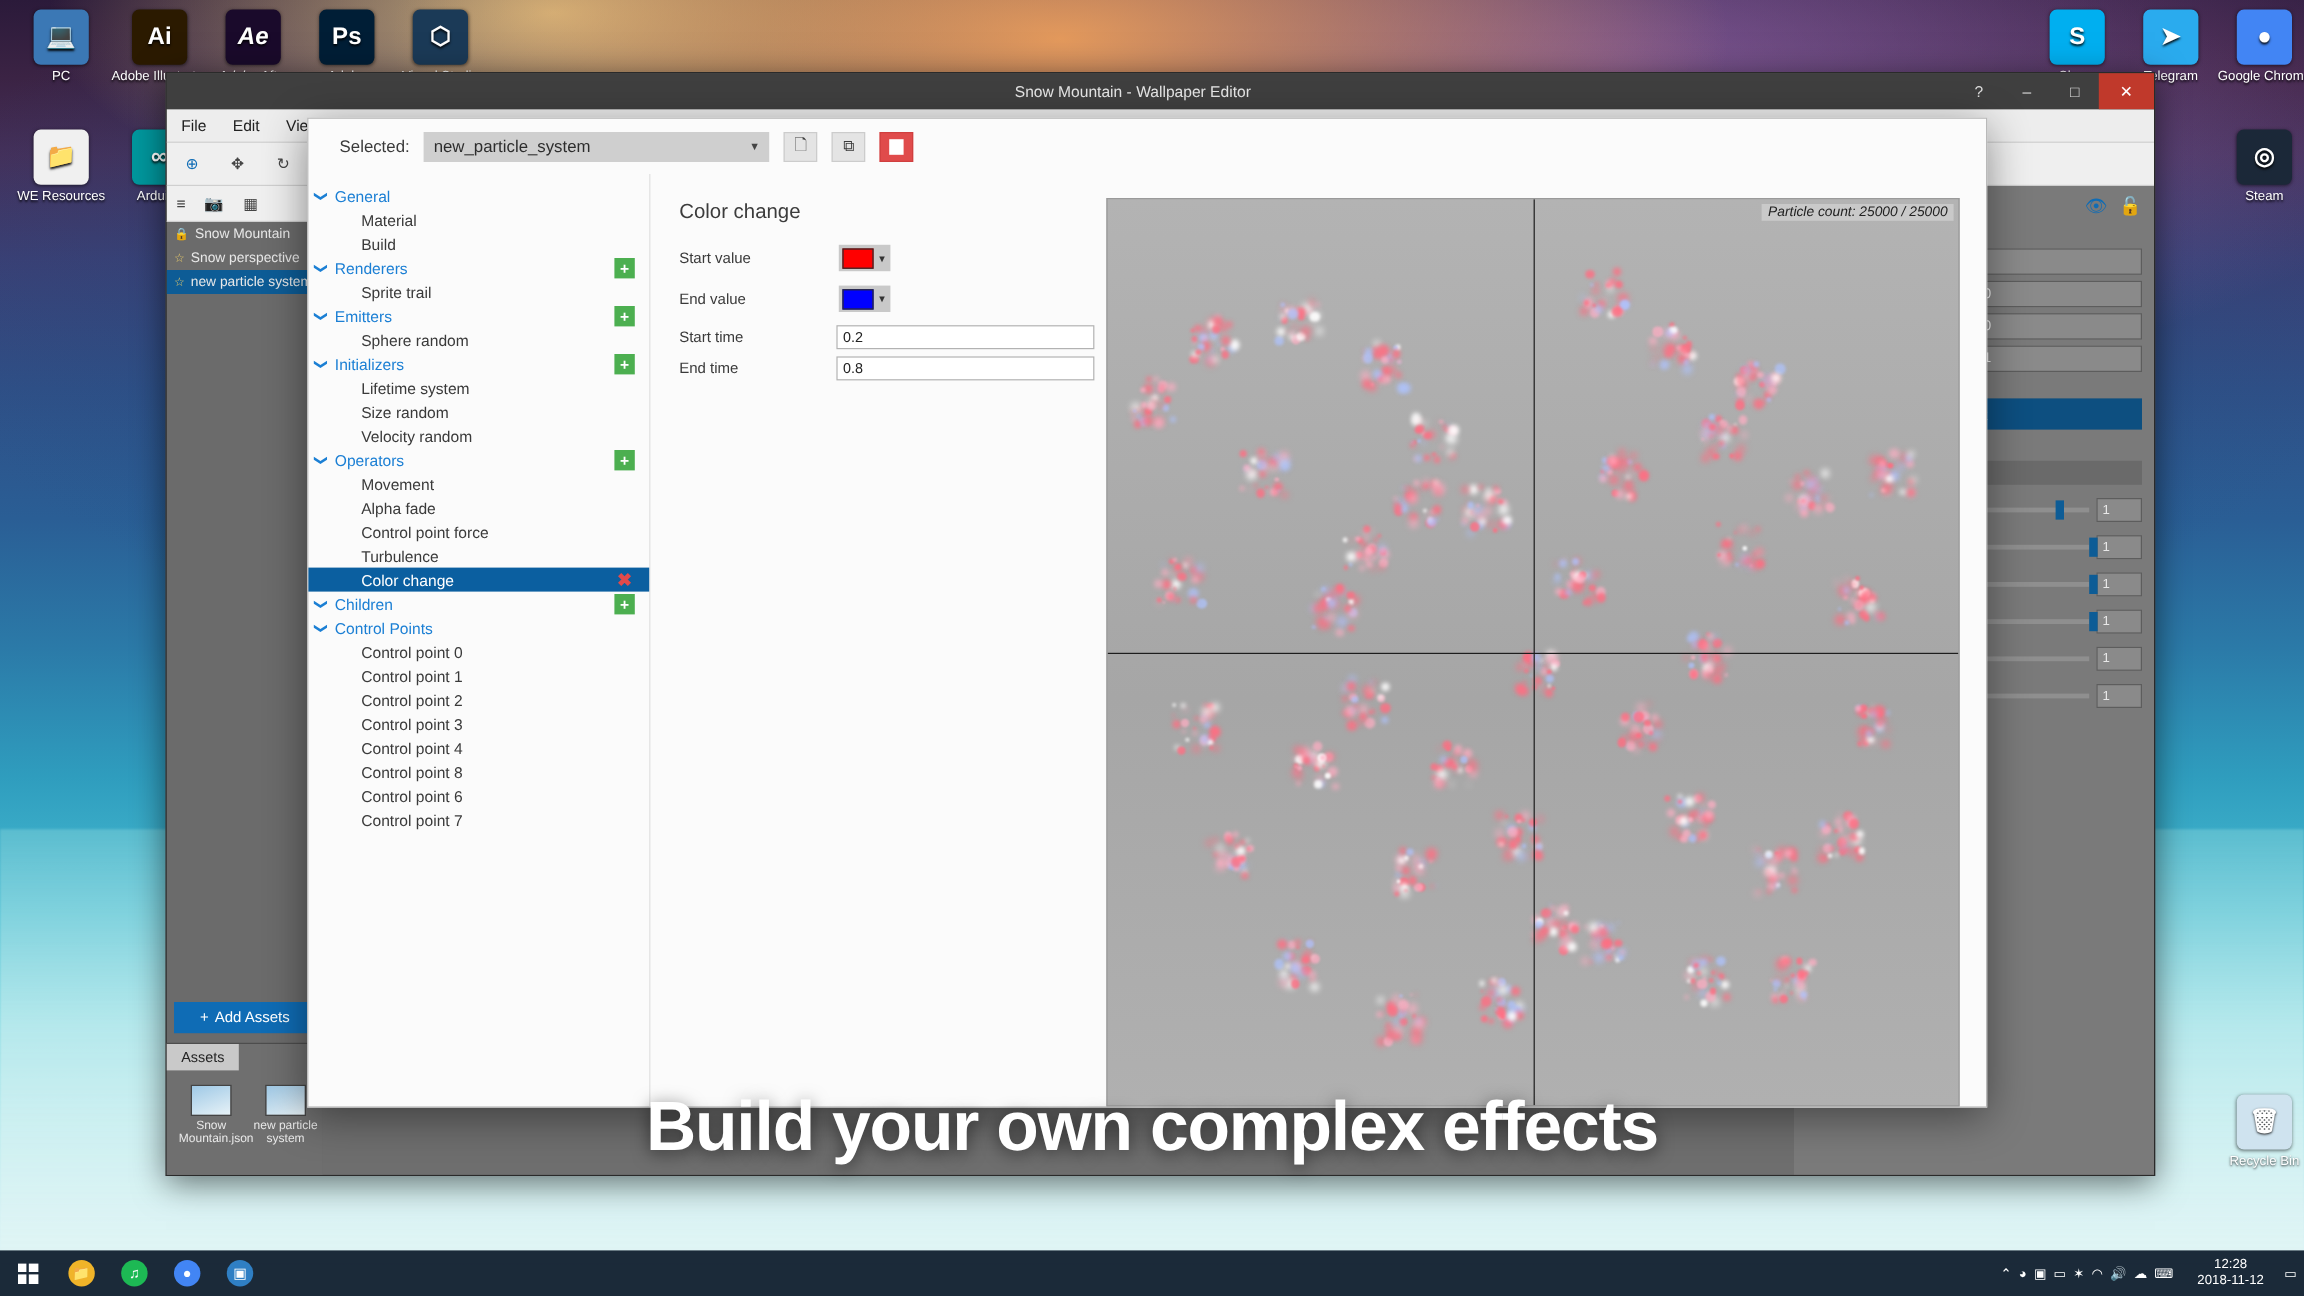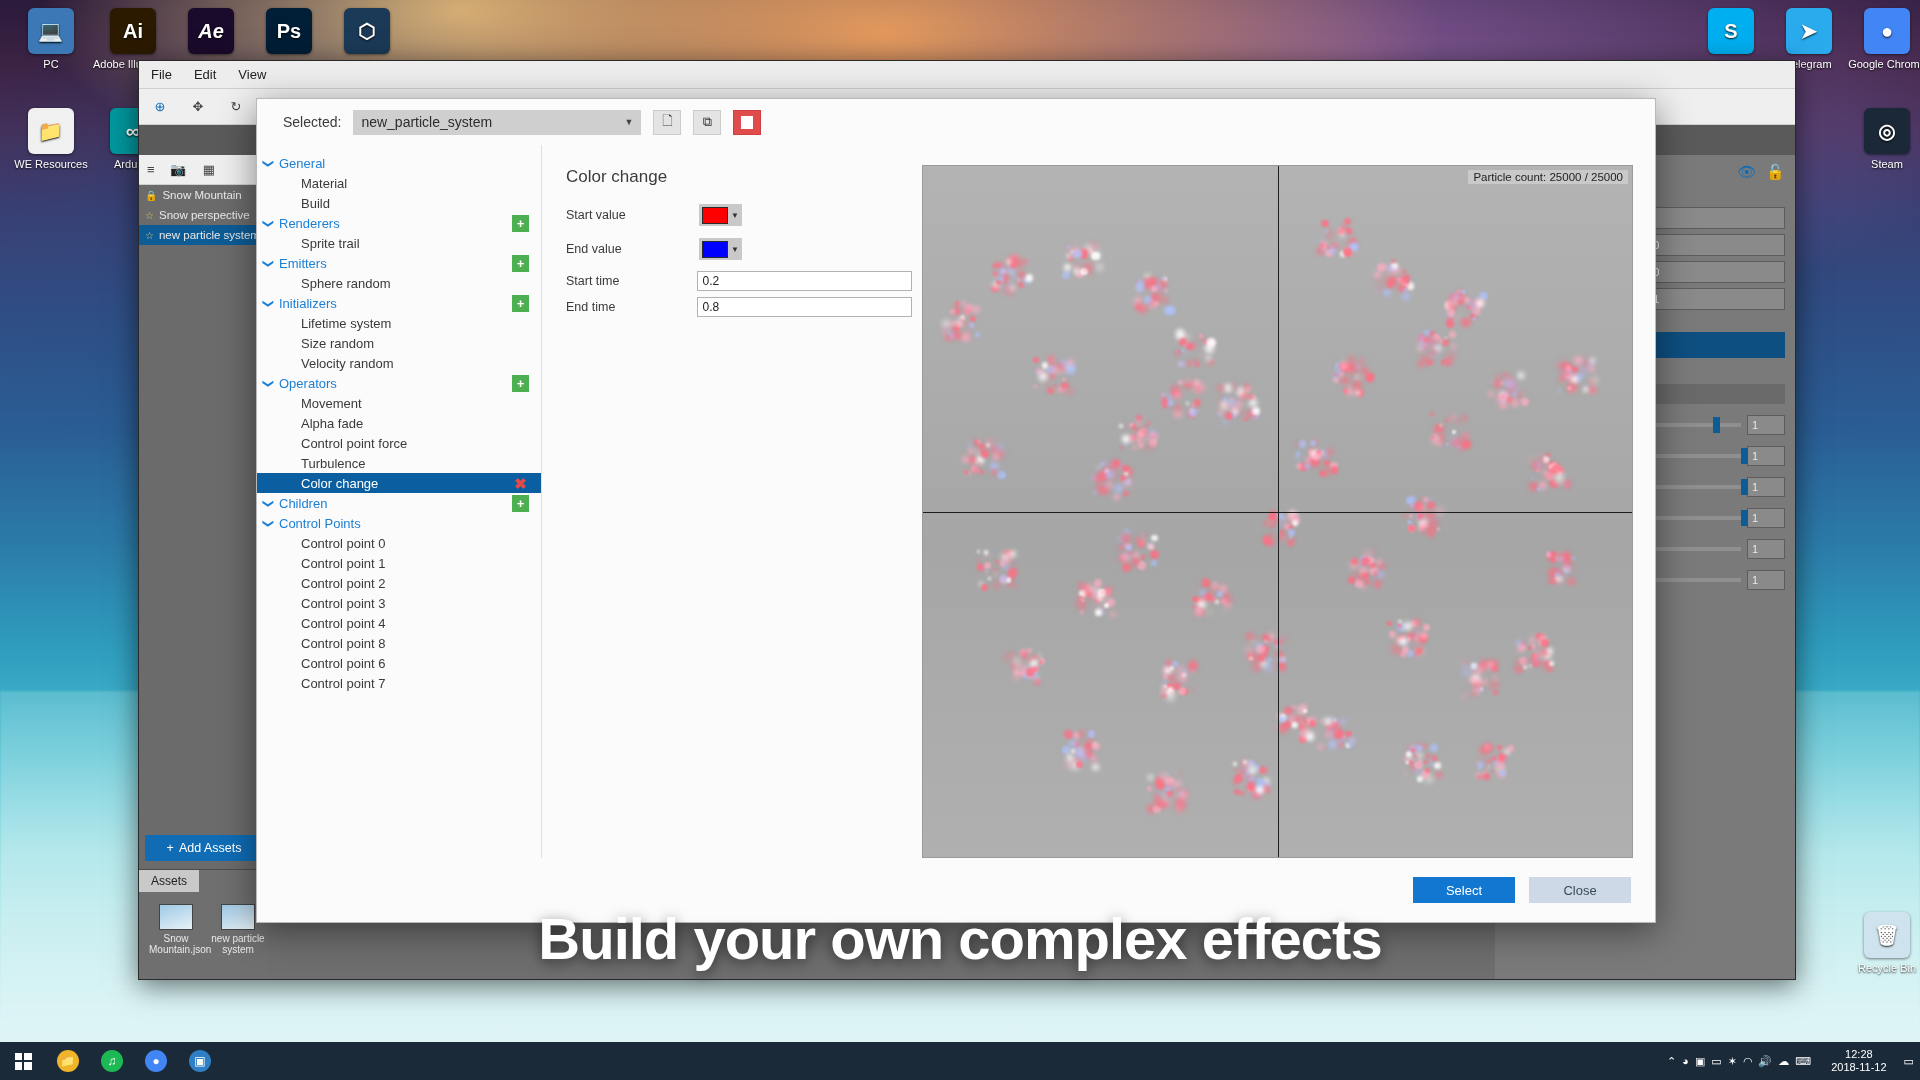--- a/index.html
+++ b/index.html
@@ -217,21 +217,21 @@
   }
   .swatch { width: 26px; height: 17px; border: 1px solid #2a2a2a; }
   .swatch-wrap .caret { font-size: 8px; color: #333; }
   .tinput {
     width: 217px; height: 20px; border: 1px solid #b2b2b2; background: #fff;
     font-size: 12px; color: #222; display: flex; align-items: center; padding-left: 4px;
   }
 
   #pe-preview {
     flex: 1; margin: 20px 22px 0 10px; position: relative; background: #a9a9a9;
-    border: 1px solid #9a9a9a; overflow: hidden;
+    border: 1px solid #9a9a9a; overflow: hidden; font-style: italic;
   }
   #pe-preview .wallpaper {
     position: absolute; inset: 0;
     background: linear-gradient(180deg,#b3b3b3,#a6a6a6 55%,#b0b0b0);
   }
   .pe-grid-v, .pe-grid-h { position: absolute; background: #1d1d1d; }
   .pe-grid-v { width: 1px; top: 0; bottom: 0; }
   .pe-grid-h { height: 1px; left: 0; right: 0; }
   #particle-count {
     position: absolute; right: 4px; top: 4px; background: #c9c9c9; color: #222;
@@ -305,20 +305,28 @@
       <div class="glyph" style="background: rgb(27, 40, 56);">◎</div>
       <span class="lbl">Steam</span>
     </div>
     <div class="dicon" style="left: 1844px; top: 912px;">
       <div class="glyph" style="background: rgb(207, 227, 239);">🗑</div>
       <span class="lbl">Recycle Bin</span>
     </div>
   </div>
 
 <div id="we-window">
+  <div id="we-titlebar">
+    <div style="width:120px"></div>
+    <div id="we-title">Snow Mountain - Wallpaper Editor</div>
+    <div class="wbtn">?</div>
+    <div class="wbtn">–</div>
+    <div class="wbtn">□</div>
+    <div class="wbtn close">✕</div>
+  </div>
 
   <div id="we-menubar">
     <span>File</span>
     <span>Edit</span>
     <span>View</span>
   </div>
 
   <div id="we-toolbar">
     <span class="tool active">⊕</span>
     <span class="tool">✥</span>
@@ -2005,24 +2013,20 @@
           <div class="pcloud" style="left: 94.1414%; top: 27.7877%; width: 5.03432px; height: 5.03432px; background: rgba(255, 255, 255, 0.88); filter: blur(2.6011px);"></div>
           <div class="pcloud" style="left: 90.6628%; top: 28.8398%; width: 5.35315px; height: 5.35315px; background: rgba(255, 175, 195, 0.72); filter: blur(1.58885px);"></div>
           <div class="pcloud" style="left: 93.1398%; top: 32.0356%; width: 4.63313px; height: 4.63313px; background: rgba(255, 255, 255, 0.88); filter: blur(2.35505px);"></div>
         </div>
       <div class="pe-grid-v" style="left:50%"></div>
       <div class="pe-grid-h" style="top:50%"></div>
       <div id="particle-count">Particle count: 25000 / 25000</div>
     </div>
   </div>
 
-  <div id="pe-footer">
-    <div class="dbtn" id="btn-select">Select</div>
-    <div class="dbtn" id="btn-close">Close</div>
-  </div>
 </div>
 
 <div id="caption">Build your own complex effects</div>
 
 <div id="taskbar">
   <div id="start">
     <span class="win">
         <i></i>
         <i></i>
         <i></i>

